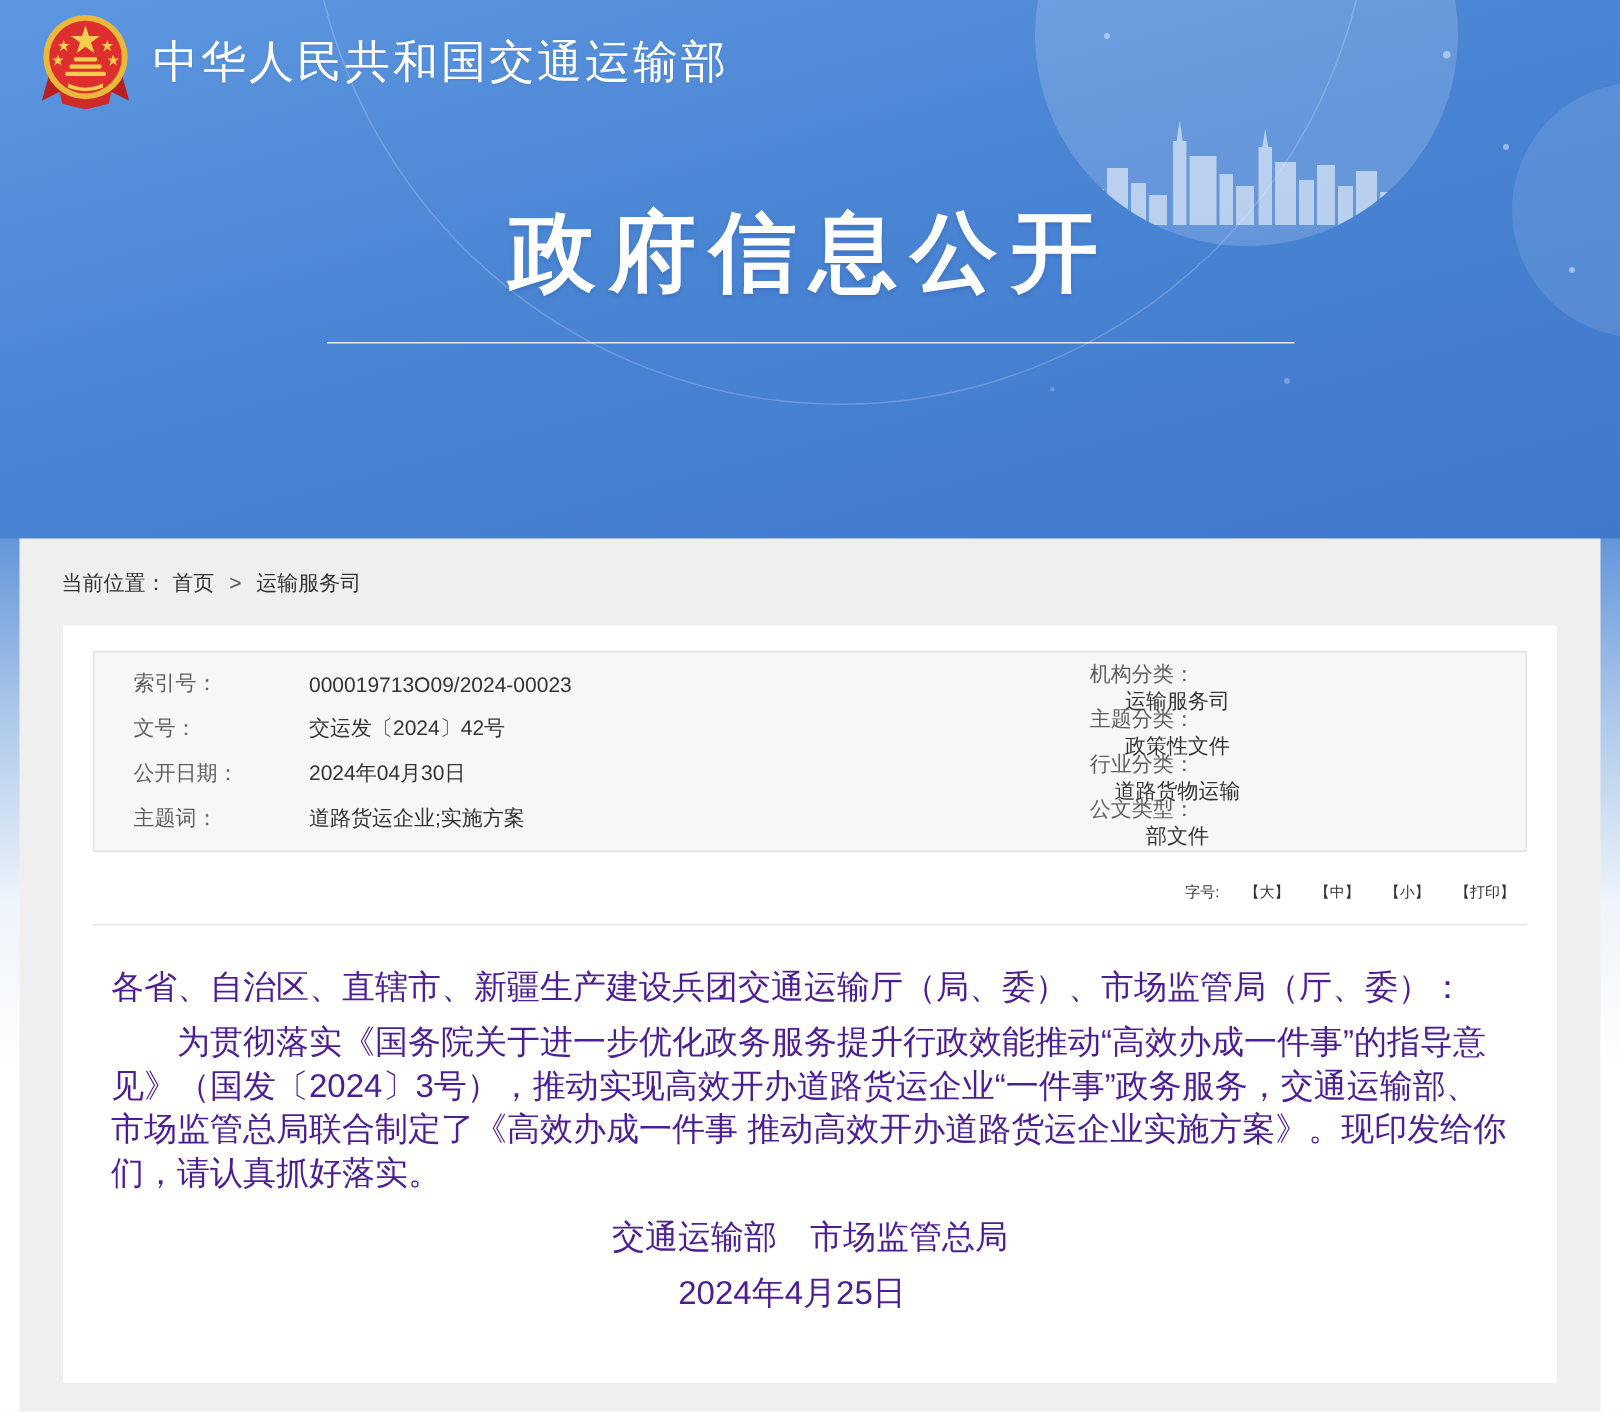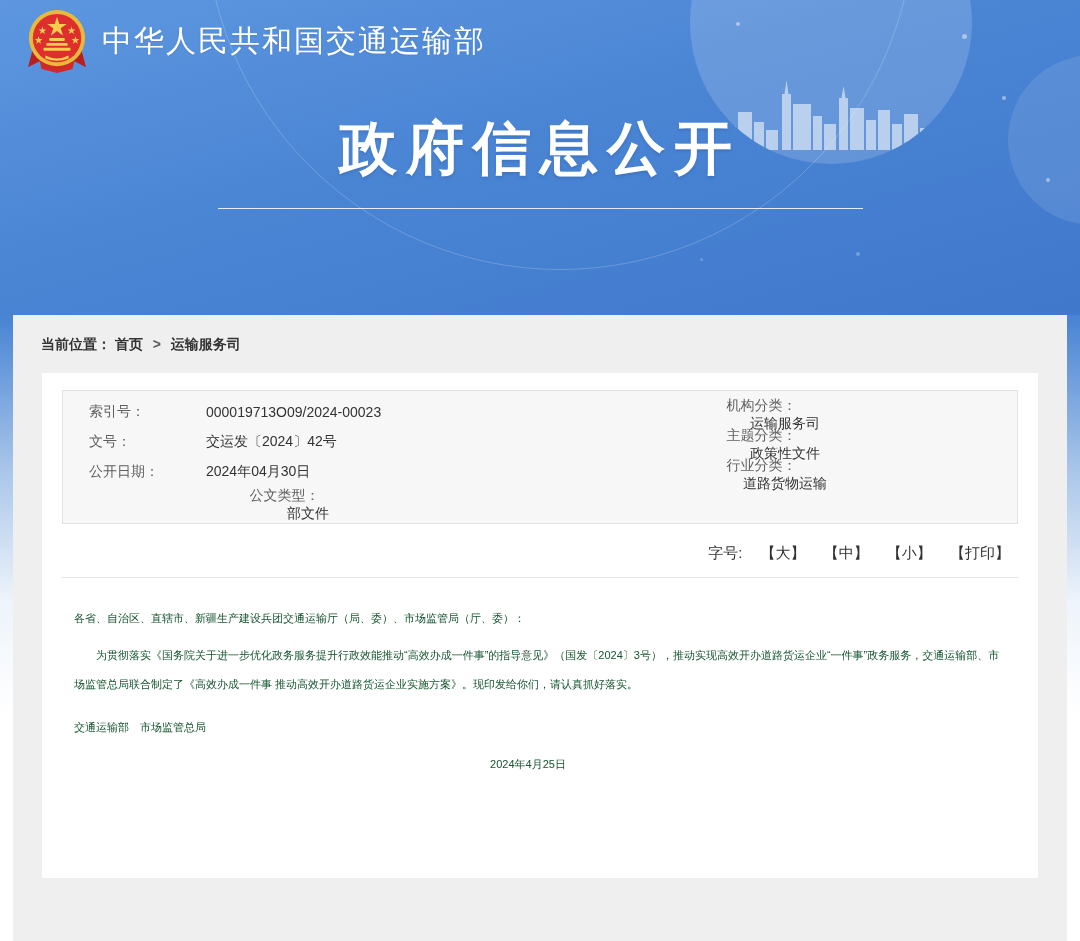--- a/index.html
+++ b/index.html
@@ -6,48 +6,48 @@
   html, body {
     width: 1080px; height: 941px; overflow: hidden;
     font-family: "Liberation Sans", "DejaVu Sans", sans-serif;
   }
   body {
     background: linear-gradient(180deg, #4a85d4 0%, #4a85d4 34%, #a9c6e9 50%, #eef4fb 64%, #ffffff 76%);
   }
 
   
   .header {
-    position: relative; height: 315px; overflow: hidden;
+    position: relative; height: 359px; overflow: hidden;
     background: linear-gradient(165deg, #5e97e0 0%, #4a85d4 45%, #4078cc 100%);
   }
   .deco-circle { position: absolute; border-radius: 50%; }
   .circle-city { left: 690px; top: -118px; width: 282px; height: 282px; background: rgba(255,255,255,0.16); overflow: hidden; }
   .circle-city svg { position: absolute; bottom: 14px; left: 36px; opacity: 0.55; }
   .circle-arc { left: 205px; top: -440px; width: 710px; height: 710px; border: 1px solid rgba(255,255,255,0.20); background: transparent; }
   .circle-right { left: 1008px; top: 55px; width: 170px; height: 170px; background: rgba(255,255,255,0.10); }
   .dot { position: absolute; border-radius: 50%; background: rgba(255,255,255,0.45); }
 
   .topbar {
     position: relative; display: flex; align-items: center;
     padding: 9px 26px; gap: 14px; z-index: 2;
   }
   .emblem { width: 62px; height: 64px; flex: 0 0 auto; }
   .site-title { color: #ffffff; font-size: 30px; letter-spacing: 2px; text-shadow: 0 1px 2px rgba(0,0,0,0.08); }
 
-  .banner { position: relative; z-index: 2; margin-top: 28px; text-align: center; }
+  .banner { position: relative; z-index: 2; margin-top: 48px; text-align: center; }
   .banner-title {
     color: #ffffff; font-size: 58px; font-weight: bold; letter-spacing: 9px;
     text-shadow: 0 2px 3px rgba(30,70,140,0.25);
   }
   .banner-underline { width: 645px; height: 1px; background: rgba(255,255,255,0.85); margin: 20px auto 0 auto; }
 
   
   .wrapper { position: relative; margin: 0 13px; height: 626px; background: #efefef; overflow: hidden; }
 
-  .breadcrumb { padding: 21px 28px 0 28px; font-size: 14px; color: #333; height: 58px; font-weight: bold; }
+  .breadcrumb { padding: 21px 28px 0 28px; font-size: 14px; color: #333; height: 58px; }
   .breadcrumb a { color: #333; text-decoration: none; cursor: pointer; }
   .crumb-sep { margin: 0 6px; color: #555; }
 
   .content { margin: 0 29px; background: #ffffff; height: 505px; padding: 17px 20px 0 20px; }
 
   
   .meta-table {
     border: 1px solid #e2e2e2; background: #f7f7f7;
     display: grid; grid-template-columns: 1fr 1fr; padding: 6px 0;
   }
@@ -57,27 +57,27 @@
   .meta-label { width: 117px; color: #5f5f5f; flex: 0 0 auto; }
   .meta-value { color: #333333; }
 
   
   .article-title {
     margin: 34px 8px 0 8px; text-align: center;
     color: #2a64a9; font-size: 26px; font-weight: bold; line-height: 47px;
   }
   .toolbar {
     margin-top: 20px; padding: 0 8px 14px 0; text-align: right;
-    font-size: 15px; color: #333; border-bottom: 1px solid #e6e6e6;
+    font-size: 10px; color: #333; border-bottom: 1px solid #e6e6e6;
   }
   .toolbar .tool { margin-left: 14px; cursor: pointer; }
-  .article-body { padding: 0 12px; font-size: 11px; color: #14532d; }
+  .article-body { padding: 0 12px; font-size: 22px; color: #4c1d95; }
   .salutation { margin-top: 26px; line-height: 29px; }
   .paragraph { margin-top: 8px; line-height: 29px; text-indent: 2em; }
-  .signature { margin-top: 14px; text-align: left; line-height: 29px; }
+  .signature { margin-top: 14px; text-align: center; line-height: 29px; }
   .doc-date { margin-top: 8px; text-align: center; padding-right: 24px; line-height: 29px; }
 </style>
 </head>
 <body>
 
 <div class="header">
   <div class="deco-circle circle-arc"></div>
   <div class="deco-circle circle-city">
     <svg width="210" height="72" viewBox="0 0 210 72">
       <g fill="#ffffff">
@@ -166,20 +166,24 @@
         <span class="meta-value">政策性文件</span>
       </div>
       <div class="meta-row left-col">
         <span class="meta-label">公开日期：</span>
         <span class="meta-value">2024年04月30日</span>
       </div>
       <div class="meta-row right-col">
         <span class="meta-label">行业分类：</span>
         <span class="meta-value">道路货物运输</span>
       </div>
+      <div class="meta-row left-col">
+        <span class="meta-label">主题词：</span>
+        <span class="meta-value">道路货运企业;实施方案</span>
+      </div>
       <div class="meta-row right-col">
         <span class="meta-label">公文类型：</span>
         <span class="meta-value">部文件</span>
       </div>
     </div>
 
 
     <div class="toolbar">
       <span>字号:</span>
       <span class="tool">【大】</span>

